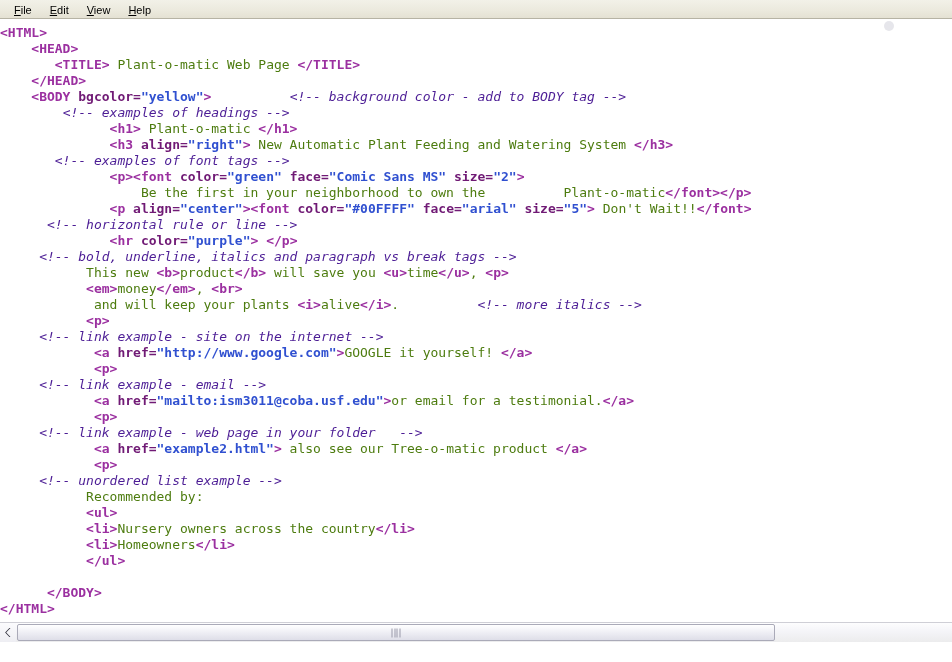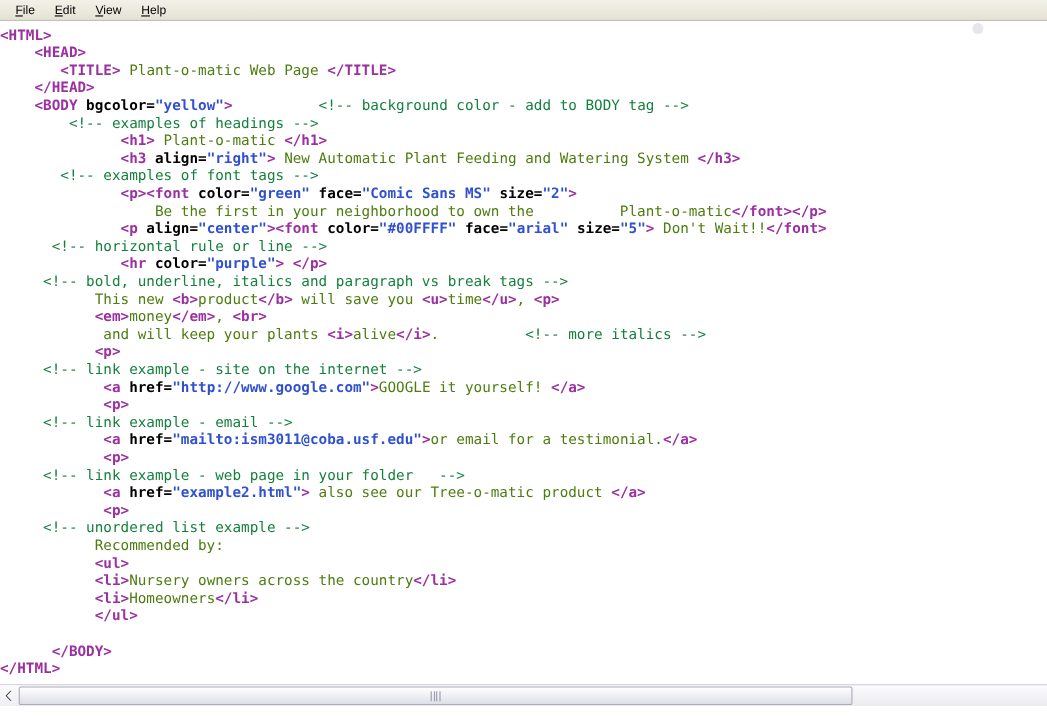--- a/index.html
+++ b/index.html
@@ -53,23 +53,23 @@
     font-size: 13px;
     line-height: 16px;
     white-space: pre;
     color: #000000;
     letter-spacing: 0px;
   }
   .ln { display: block; height: 16px; }
 
   
   .tag     { color: #9b30a0; font-weight: bold; }
-  .attr    { color: #000000; font-weight: bold; }
+  .attr    { color: #701a75; font-weight: bold; }
   .val     { color: #3050d0; font-weight: bold; }
-  .cmt     { color: #15803d; }
+  .cmt     { color: #4c1d95; font-style: italic; }
   .txt     { color: #4d7c0f; }
 
   
   #hscroll {
     position: absolute;
     left: 0;
     bottom: 0;
     width: 952px;
     height: 20px;
     background: linear-gradient(to bottom, #fdfdfe 0%, #f4f4f8 45%, #ececed 100%);

